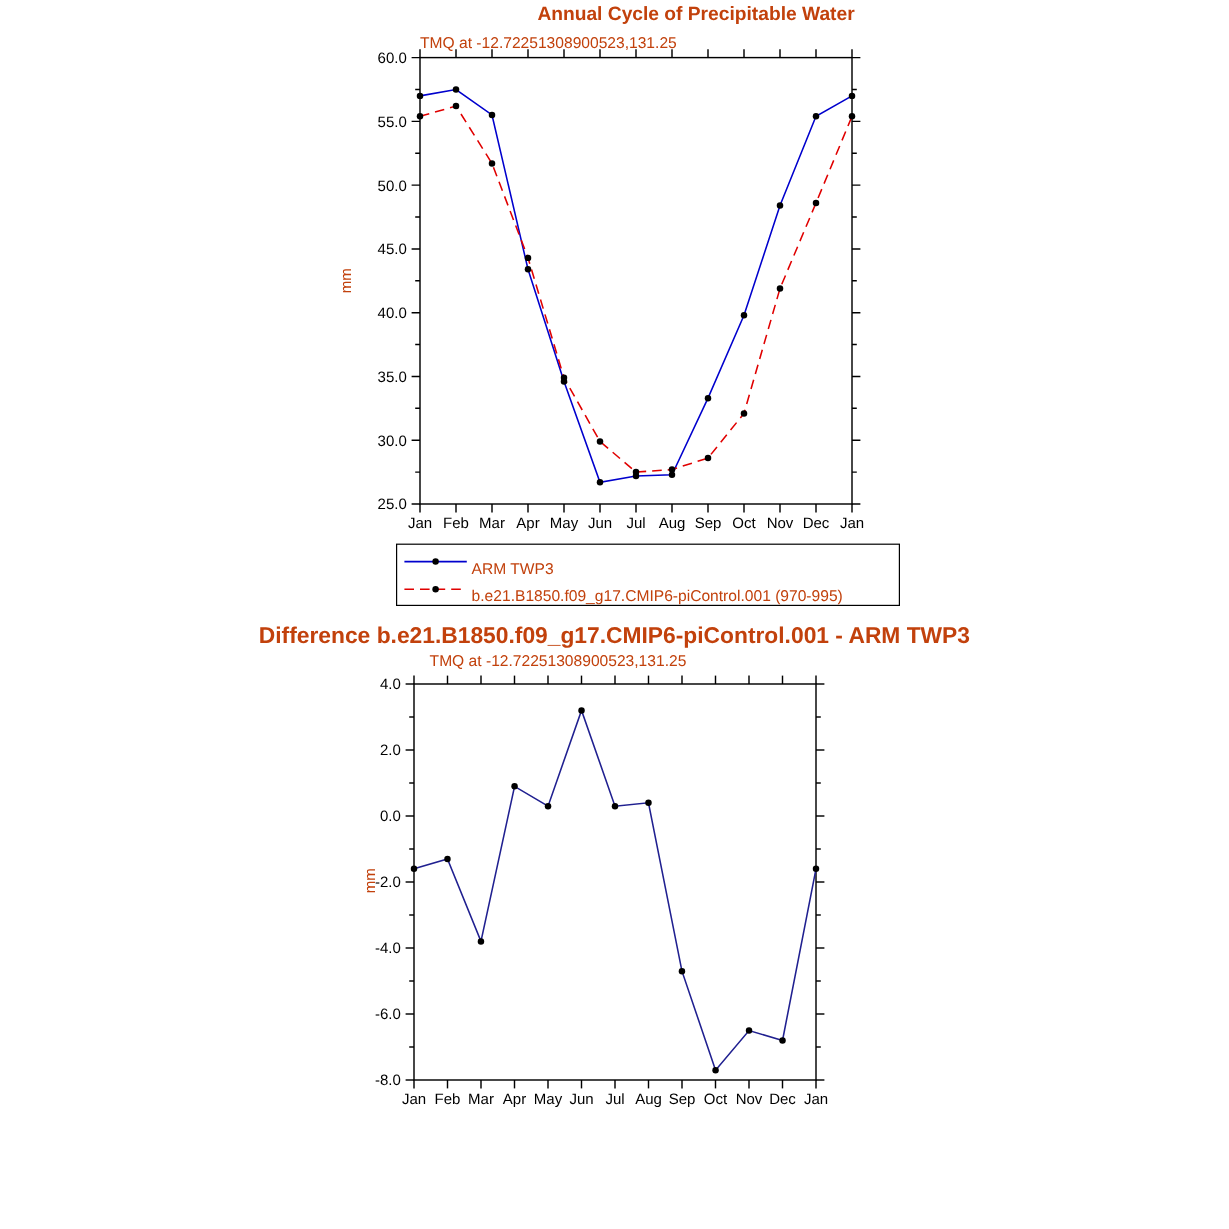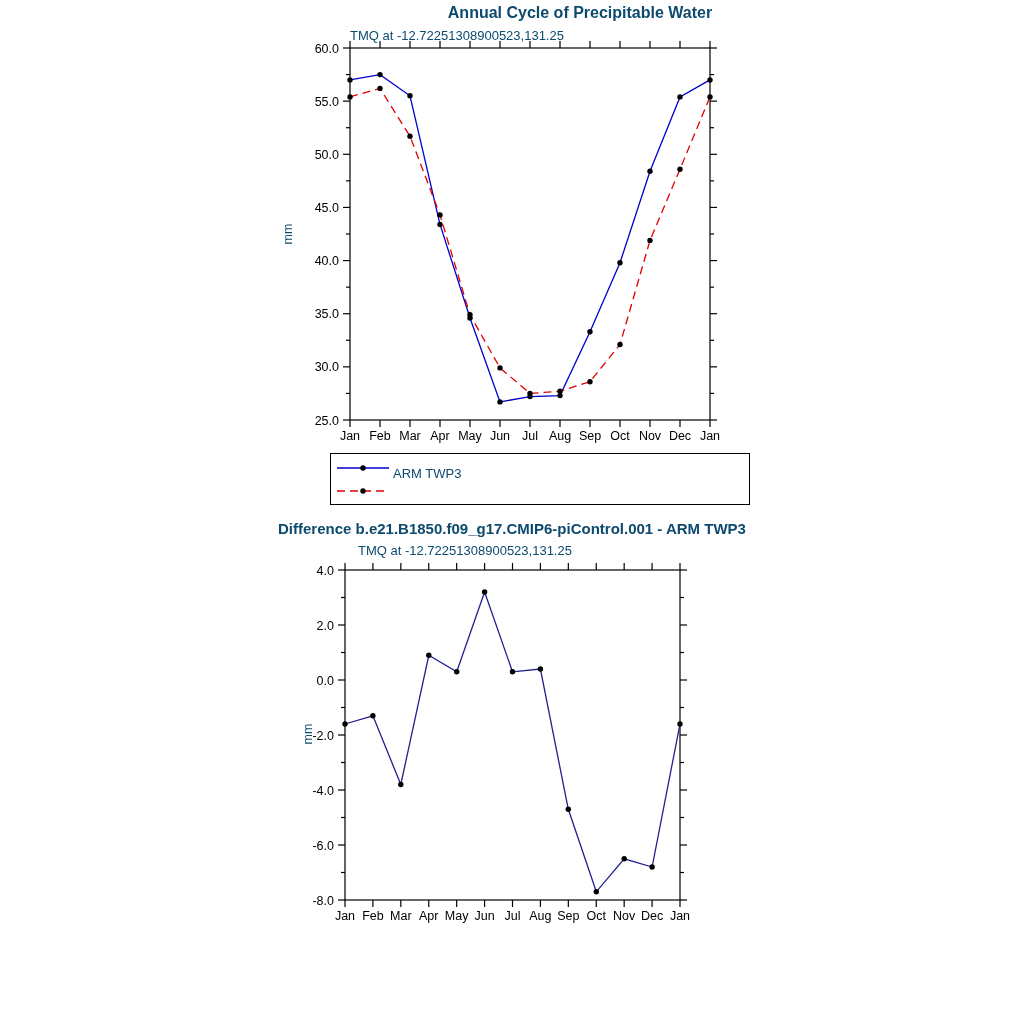--- a/index.html
+++ b/index.html
@@ -1,20 +1,20 @@
 <!DOCTYPE html>
 <html><head>
 <meta charset="utf-8">
 <style>
   html,body{margin:0;padding:0;background:#ffffff;}
   .canvas{position:relative;width:1024px;height:1024px;background:#ffffff;overflow:hidden;
-          font-family:"Liberation Sans",sans-serif;color:#0c4a6e;}
+          font-family:"Liberation Sans",sans-serif;color:#c2410c;}
   .chart-title{position:absolute;text-align:center;font-weight:bold;font-size:16px;white-space:nowrap;}
   .t1{left:330px;top:4px;width:500px;}
-  .t2{left:212px;top:520px;width:600px;font-size:15px;}
+  .t2{left:212px;top:520px;width:600px;font-size:19px;}
   .chart-subtitle{position:absolute;font-size:13px;white-space:nowrap;}
   .s1{left:350px;top:28px;}
   .s2{left:358px;top:543px;}
   .ylabel{position:absolute;font-size:12.5px;transform:rotate(-90deg);transform-origin:center;}
   .yl1{left:278px;top:227px;}
   .yl2{left:298px;top:727px;}
   .chart{position:absolute;}
   .c1{left:294px;top:38px;width:470px;height:412px;}
   .c2{left:295px;top:560px;width:440px;height:365px;}
   .chart text{font-family:"Liberation Sans",sans-serif;font-size:12.5px;fill:#000;}
@@ -147,20 +147,21 @@
           <line x1="2" y1="8" x2="54" y2="8" stroke="#0000cd" stroke-width="1.3"></line>
           <circle cx="28" cy="8" r="2.7" fill="#000000"></circle>
         </svg>
       <span class="legend-label">ARM TWP3</span>
     </div>
     <div class="legend-row">
       <svg class="legend-sample" id="legend-sample-1">
           <line x1="2" y1="8" x2="54" y2="8" stroke="#e00000" stroke-width="1.3" stroke-dasharray="8 5"></line>
           <circle cx="28" cy="8" r="2.7" fill="#000000"></circle>
         </svg>
+      <span class="legend-label">b.e21.B1850.f09_g17.CMIP6-piControl.001 (970-995)</span>
     </div>
   </div>
 
   <div class="chart-title t2">Difference b.e21.B1850.f09_g17.CMIP6-piControl.001 - ARM TWP3</div>
   <div class="chart-subtitle s2">TMQ at -12.72251308900523,131.25</div>
   <div class="ylabel yl2">mm</div>
   <svg class="chart c2" id="chart2">
       <rect x="50" y="10" width="335" height="330" fill="none" stroke="#000" stroke-width="1.2"></rect>
       <line x1="43" y1="340" x2="50" y2="340" stroke="#000" stroke-width="1.2"></line>
       <line x1="385" y1="340" x2="392" y2="340" stroke="#000" stroke-width="1.2"></line>

